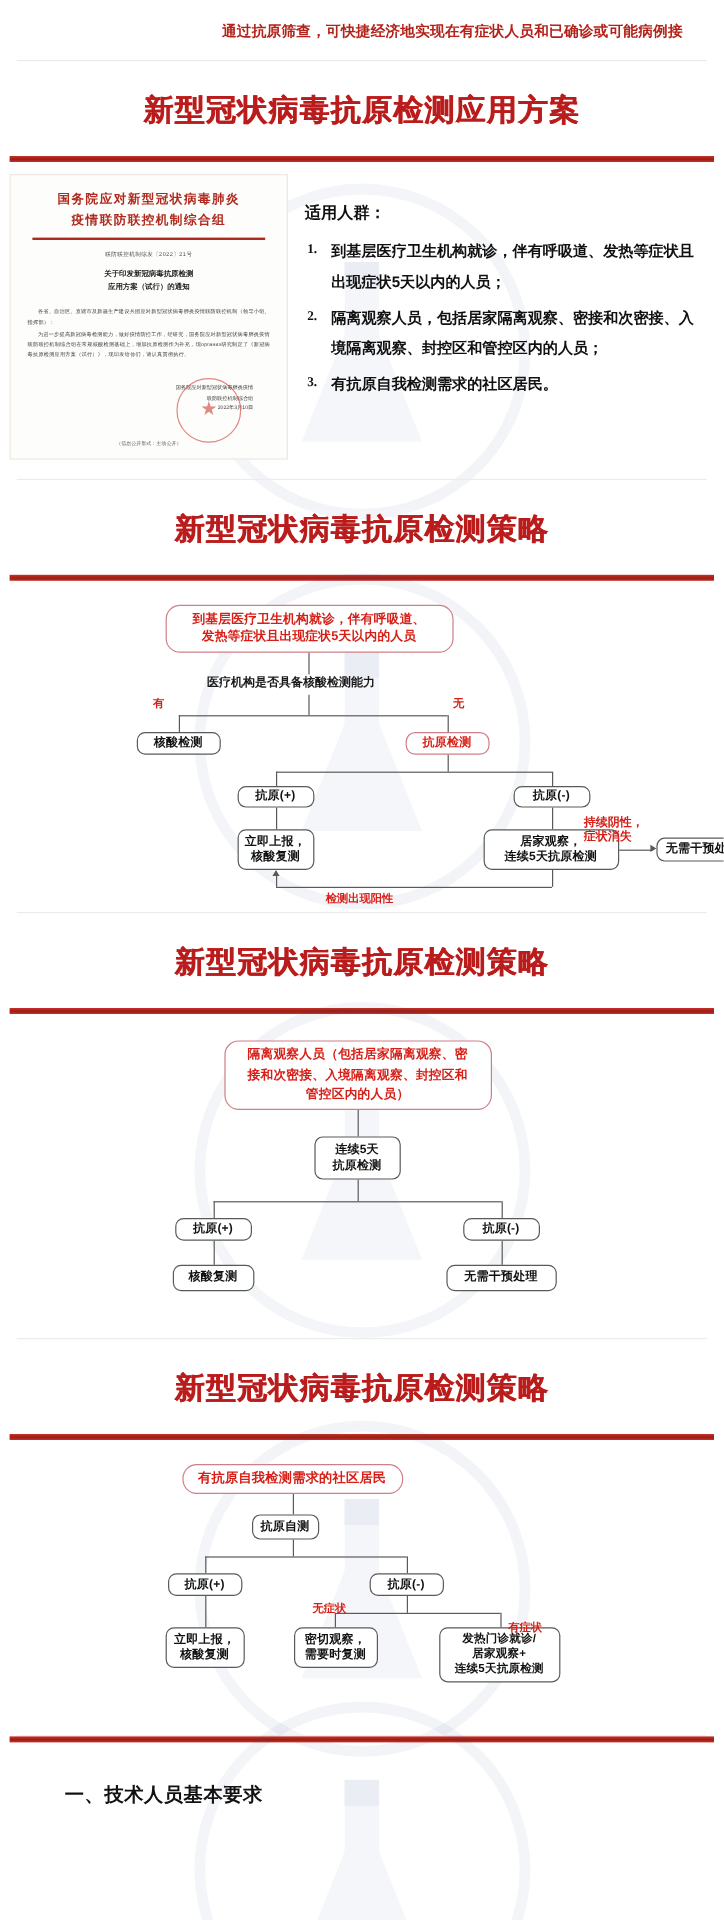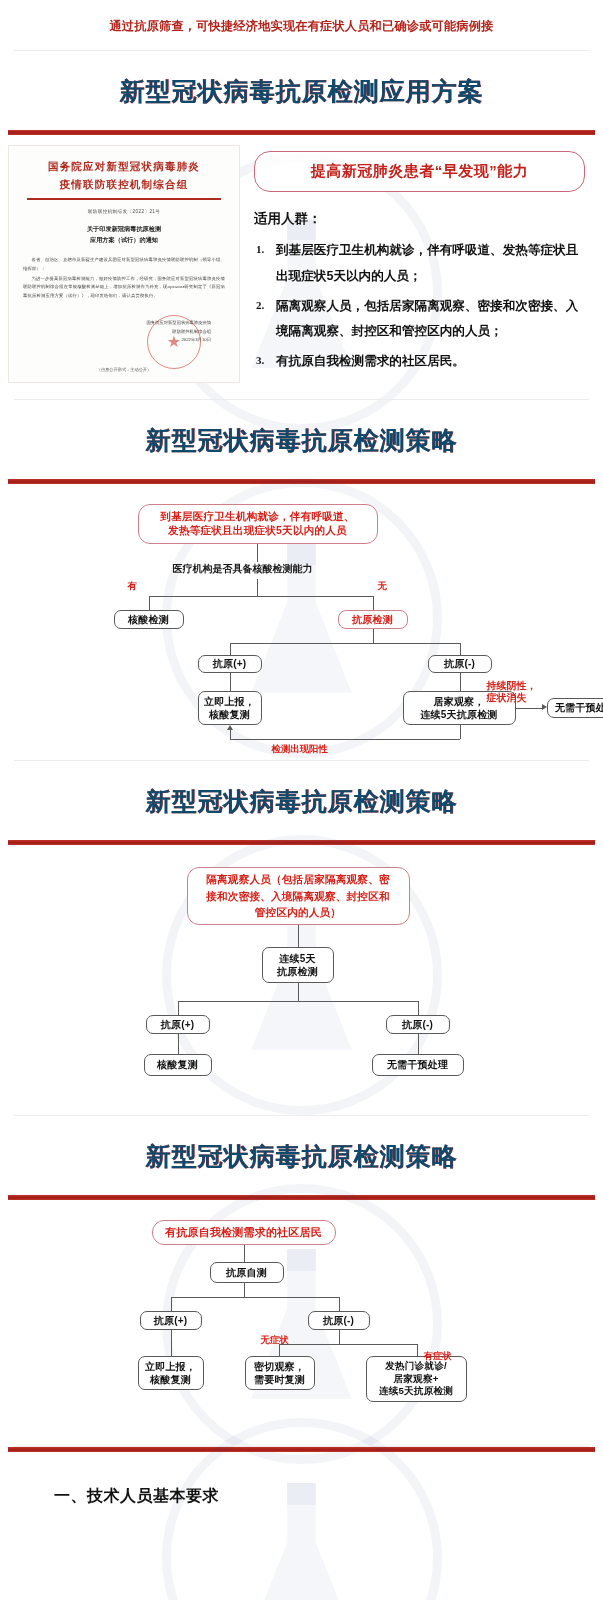--- a/index.html
+++ b/index.html
@@ -45,33 +45,33 @@
   .gray-rule {
     height: 1px;
     background: #ececec;
     margin: 0 14px;
     position: relative; z-index: 3;
   }
 
   
   .intro {
     padding: 14px 34px 12px 34px;
-    text-align: center;
+    text-align: right;
     color: #b3231a;
     font-weight: bold;
     font-size: 12.2px;
     line-height: 2.0;
     letter-spacing: 0.2px;
     position: relative; z-index: 3;
   }
 
   
   .sec-title {
     text-align: center;
-    color: #0c4a6e;
+    color: #b91c1c;
     font-weight: bold;
     font-size: 25px;
     letter-spacing: 1px;
     padding: 24px 0 22px 0;
     position: relative; z-index: 3;
     text-shadow: 0.6px 0 0 #c5201a;
   }
   .sec-title.small { font-size: 23px; }
 
   
@@ -290,21 +290,20 @@
         <div class="doc-sign">
           <div class="doc-stamp"></div>
           <div>国务院应对新型冠状病毒肺炎疫情</div>
           <div>联防联控机制综合组</div>
           <div>2022年3月10日</div>
         </div>
         <div class="doc-foot">（信息公开形式：主动公开）</div>
       </div>
 
       <div class="doc-right">
-        <div class="callout">提高新冠肺炎患者“早发现”能力</div>
         <div class="applies-title">适用人群：</div>
         <ol class="applies">
           <li>
             <span class="num">1.</span>
             <span>到基层医疗卫生机构就诊，伴有呼吸道、发热等症状且出现症状5天以内的人员；</span>
           </li>
           <li>
             <span class="num">2.</span>
             <span>隔离观察人员，包括居家隔离观察、密接和次密接、入境隔离观察、封控区和管控区内的人员；</span>
           </li>
@@ -414,21 +413,21 @@
   <div class="red-rule"></div>
 
   <div class="flow" style="padding-bottom:40px;">
     <div class="watermark" style="top:-16px;"></div>
     <div class="flow-inner" style="width:540px;height:190px;">
 
       <div class="node red" style="left:120px;top:4px;width:184px;height:25px;font-size:11px;">有抗原自我检测需求的社区居民</div>
 
       <div class="ln v" style="left:212px;top:29px;height:17px;"></div>
 
-      <div class="node" style="left:178px;top:46px;width:74px;height:21px;">抗原自测</div>
+      <div class="node" style="left:178px;top:46px;width:56px;height:21px;">抗原自测</div>
 
       <div class="ln v" style="left:212px;top:67px;height:14px;"></div>
       <div class="ln h" style="left:139px;top:81px;width:168px;"></div>
       <div class="ln v" style="left:139px;top:81px;height:14px;"></div>
       <div class="ln v" style="left:307px;top:81px;height:14px;"></div>
 
       <div class="node" style="left:108px;top:95px;width:62px;height:19px;">抗原(+)</div>
       <div class="node" style="left:276px;top:95px;width:62px;height:19px;">抗原(-)</div>
 
       <div class="ln v" style="left:139px;top:114px;height:26px;"></div>

